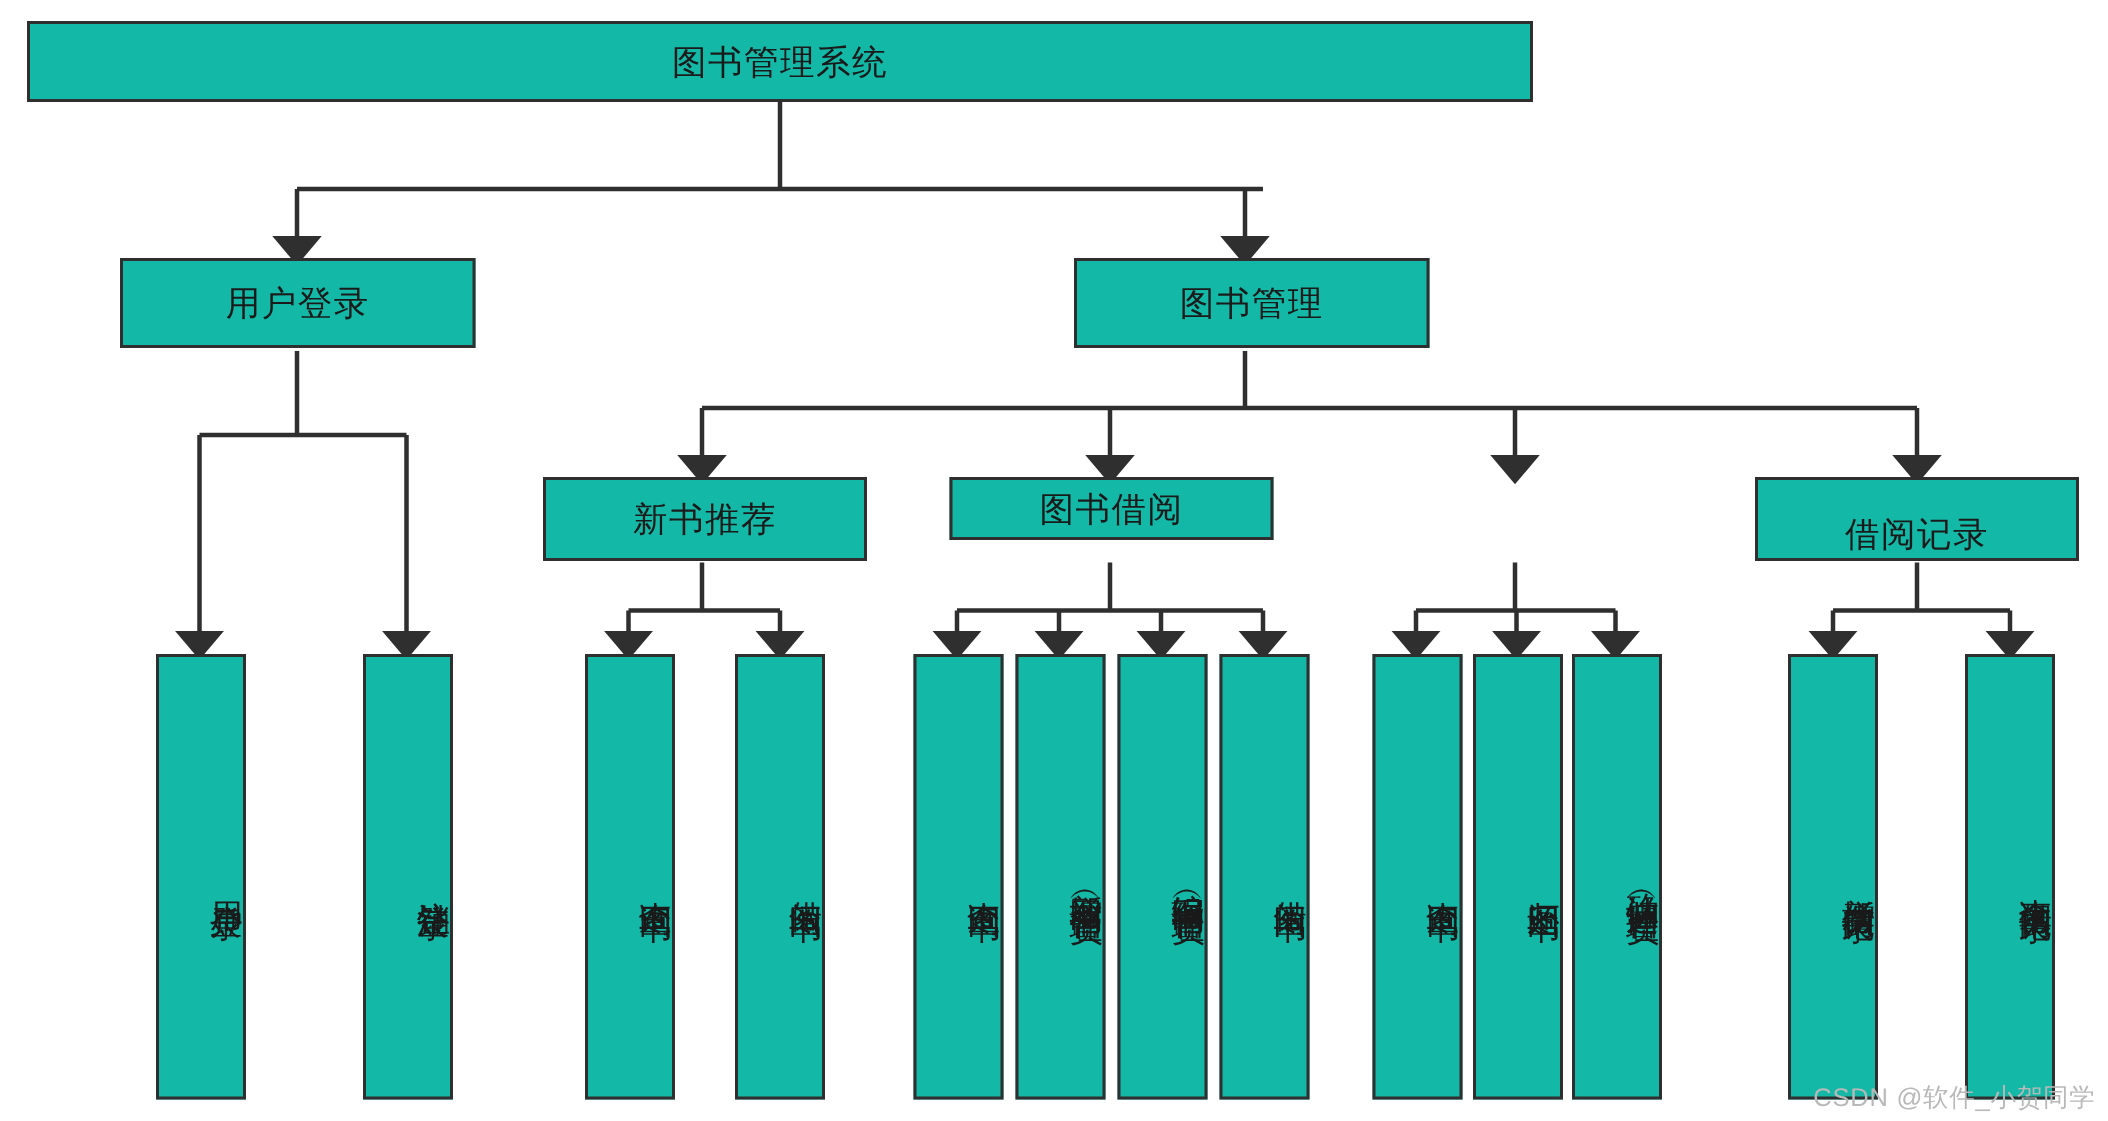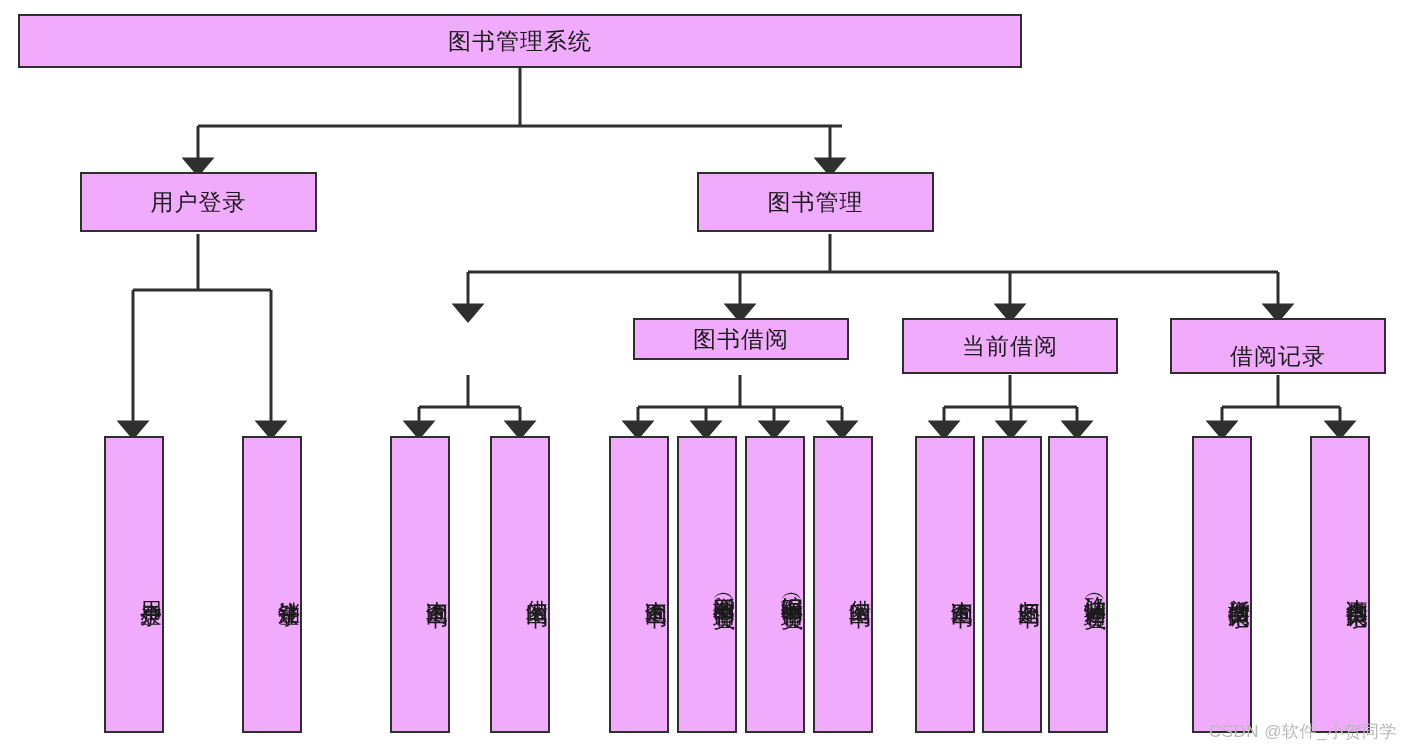--- a/index.html
+++ b/index.html
@@ -21,21 +21,21 @@
     position: absolute;
     left: 0;
     top: 0;
     width: 1405px;
     height: 747px;
     pointer-events: none;
   }
   .node {
     position: absolute;
     box-sizing: border-box;
-    background: #f0abfc;
+    background: #14b8a6;
     border: 2.5px solid #2f2f2f;
     display: flex;
     align-items: center;
     justify-content: center;
     color: #1a1a1a;
   }
   .node.horiz {
     font-size: 23px;
     letter-spacing: 1px;
   }
@@ -121,29 +121,29 @@
     </g>
   </svg>
 
   <div class="node horiz" style="left:18px; top:14px; width:1004px; height:54px;">
     <span>图书管理系统</span>
   </div>
 
   <div class="node horiz" style="left:80px; top:172px; width:237px; height:60px;">
     <span>用户登录</span>
   </div>
-  <div class="node horiz" style="left:697px; top:172px; width:237px; height:60px;">
+  <div class="node horiz" style="left:716px; top:172px; width:237px; height:60px;">
     <span>图书管理</span>
   </div>
 
+  <div class="node horiz" style="left:362px; top:318px; width:216px; height:56px;">
+    <span>新书推荐</span>
+  </div>
   <div class="node horiz" style="left:633px; top:318px; width:216px; height:42px;">
     <span>图书借阅</span>
-  </div>
-  <div class="node horiz" style="left:902px; top:318px; width:216px; height:56px;">
-    <span>当前借阅</span>
   </div>
   <div class="node horiz" style="left:1170px; top:318px; width:216px; height:56px;align-items:flex-end;">
     <span>借阅记录</span>
   </div>
 
   <div class="node vert" style="left:104px; top:436px; width:60px; height:297px;">
     <span class="vlabel">用户登录</span>
   </div>
   <div class="node vert" style="left:242px; top:436px; width:60px; height:297px;">
     <span class="vlabel">注销登录</span>

